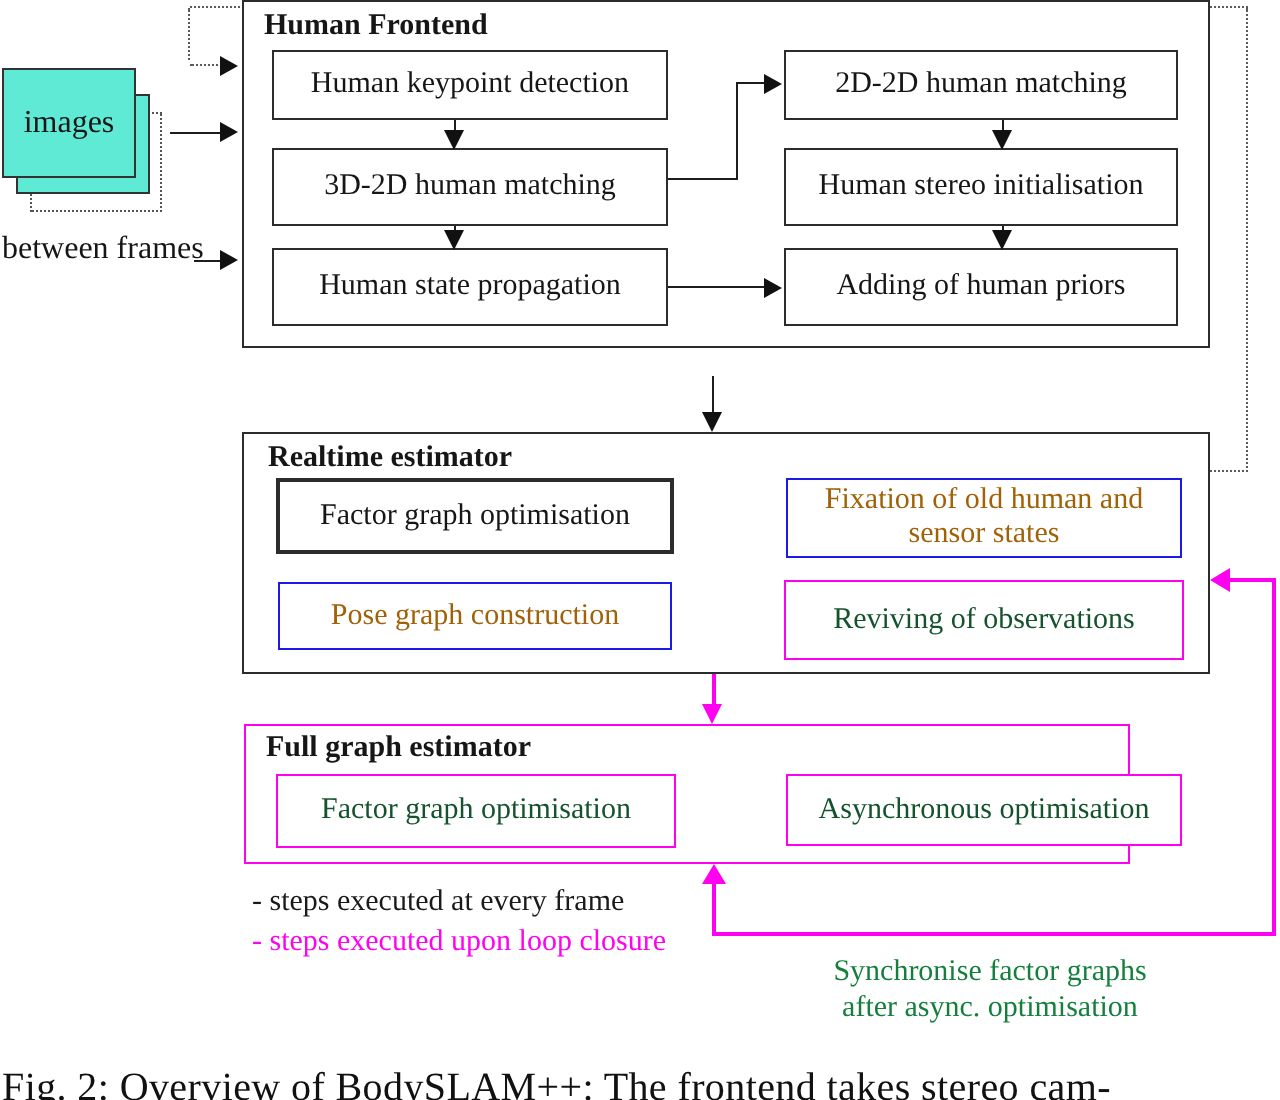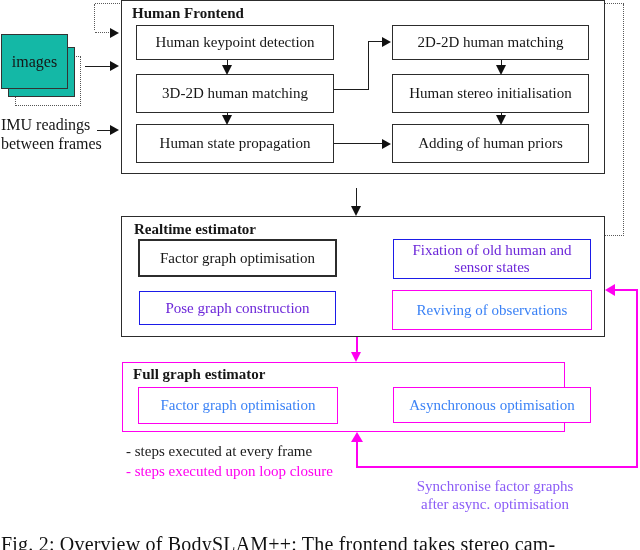--- a/index.html
+++ b/index.html
@@ -16,54 +16,54 @@
   .container-box.magenta { border-color:#ff00f0; }
   .container-title { position:absolute; font-weight:bold; font-size:15px; color:#161616; white-space:nowrap; }
 
   
   .box {
     position:absolute; border:1.6px solid #2c2c2c; background:#ffffff;
     display:flex; align-items:center; justify-content:center; text-align:center;
     font-size:15px; line-height:17px; padding:1px 4px; color:#161616;
   }
   .box.thick { border-width:2px; }
-  .box.blue { border-color:#1b1be8; color:#6d28d9; }
-  .box.magenta { border-color:#ff00f0; color:#3b82f6; }
+  .box.blue { border-color:#1b1be8; color:#a16207; }
+  .box.magenta { border-color:#ff00f0; color:#14532d; }
 
   
   .hline { position:absolute; height:0; border-top:1.6px solid #1d1d1d; }
   .vline { position:absolute; width:0; border-left:1.6px solid #1d1d1d; }
   .hline.m { border-top:2px solid #ff00f0; }
   .vline.m { border-left:2px solid #ff00f0; }
   .hline.dot { border-top:1.6px dotted #5a5a5a; }
   .vline.dot { border-left:1.6px dotted #5a5a5a; }
 
   
   .arr { position:absolute; width:0; height:0; }
   .arr.right { border-top:5px solid transparent; border-bottom:5px solid transparent; border-left:9px solid #111; }
   .arr.down  { border-left:5.5px solid transparent; border-right:5.5px solid transparent; border-top:10px solid #111; }
   .arr.down.m { border-top-color:#ff00f0; }
   .arr.up.m   { border-left:6px solid transparent; border-right:6px solid transparent; border-bottom:10px solid #ff00f0; }
   .arr.left.m { border-top:6px solid transparent; border-bottom:6px solid transparent; border-right:10px solid #ff00f0; }
 
   
-  .img-box { position:absolute; background:#14b8a6; border:1.6px solid #333; }
+  .img-box { position:absolute; background:#5eead4; border:1.6px solid #333; }
   .img-box.ghost { background:transparent; border:1.6px dotted #555; }
   .img-box.front { display:flex; align-items:center; justify-content:center; font-size:16px; }
 
   .plain-text { position:absolute; font-size:16px; line-height:19px; color:#161616; }
 
   .legend { position:absolute; left:126px; top:441px; font-size:15px; line-height:20px; }
   .legend .title { font-weight:bold; }
   .c-black { color:#1a1a1a; }
   .c-blue { color:#1b1be8; }
   .c-magenta { color:#ff00f0; }
 
   .sync-note { position:absolute; left:395px; top:477px; width:200px; text-align:center;
-               font-size:15px; line-height:18px; color:#8b5cf6; }
+               font-size:15px; line-height:18px; color:#15803d; }
 
   .caption { position:absolute; left:1px; top:533px; width:640px; font-size:20px;
              letter-spacing:0.2px; color:#111; white-space:nowrap; }
 </style>
 </head>
 <body>
 
 <div class="canvas">
 
   <div class="hline dot abs" style="left:95px; top:3px; width:529px;"></div>
@@ -75,21 +75,20 @@
 
   <div class="img-box ghost" style="left:15px; top:56px; width:66px; height:50px;"></div>
   <div class="img-box" style="left:8px; top:47px; width:67px; height:50px;"></div>
   <div class="img-box front" style="left:1px; top:34px; width:67px; height:55px;">
     <span>images</span>
   </div>
   <div class="hline abs" style="left:85px; top:66px; width:26px;"></div>
   <div class="arr right" style="left:110px; top:61px;"></div>
 
   <div class="plain-text" style="left:1px; top:115px;">
-    <div>IMU readings</div>
     <div>between frames</div>
   </div>
   <div class="hline abs" style="left:97px; top:130px; width:14px;"></div>
   <div class="arr right" style="left:110px; top:125px;"></div>
 
   <div class="container-box" style="left:121px; top:0; width:484px; height:174px;">
     <div class="container-title" style="left:10px; top:4px;">Human Frontend</div>
 
     <div class="box" style="left:14px; top:24px; width:198px; height:35px;">Human keypoint detection</div>
     <div class="box" style="left:14px; top:73px; width:198px; height:39px;">3D-2D human matching</div>

